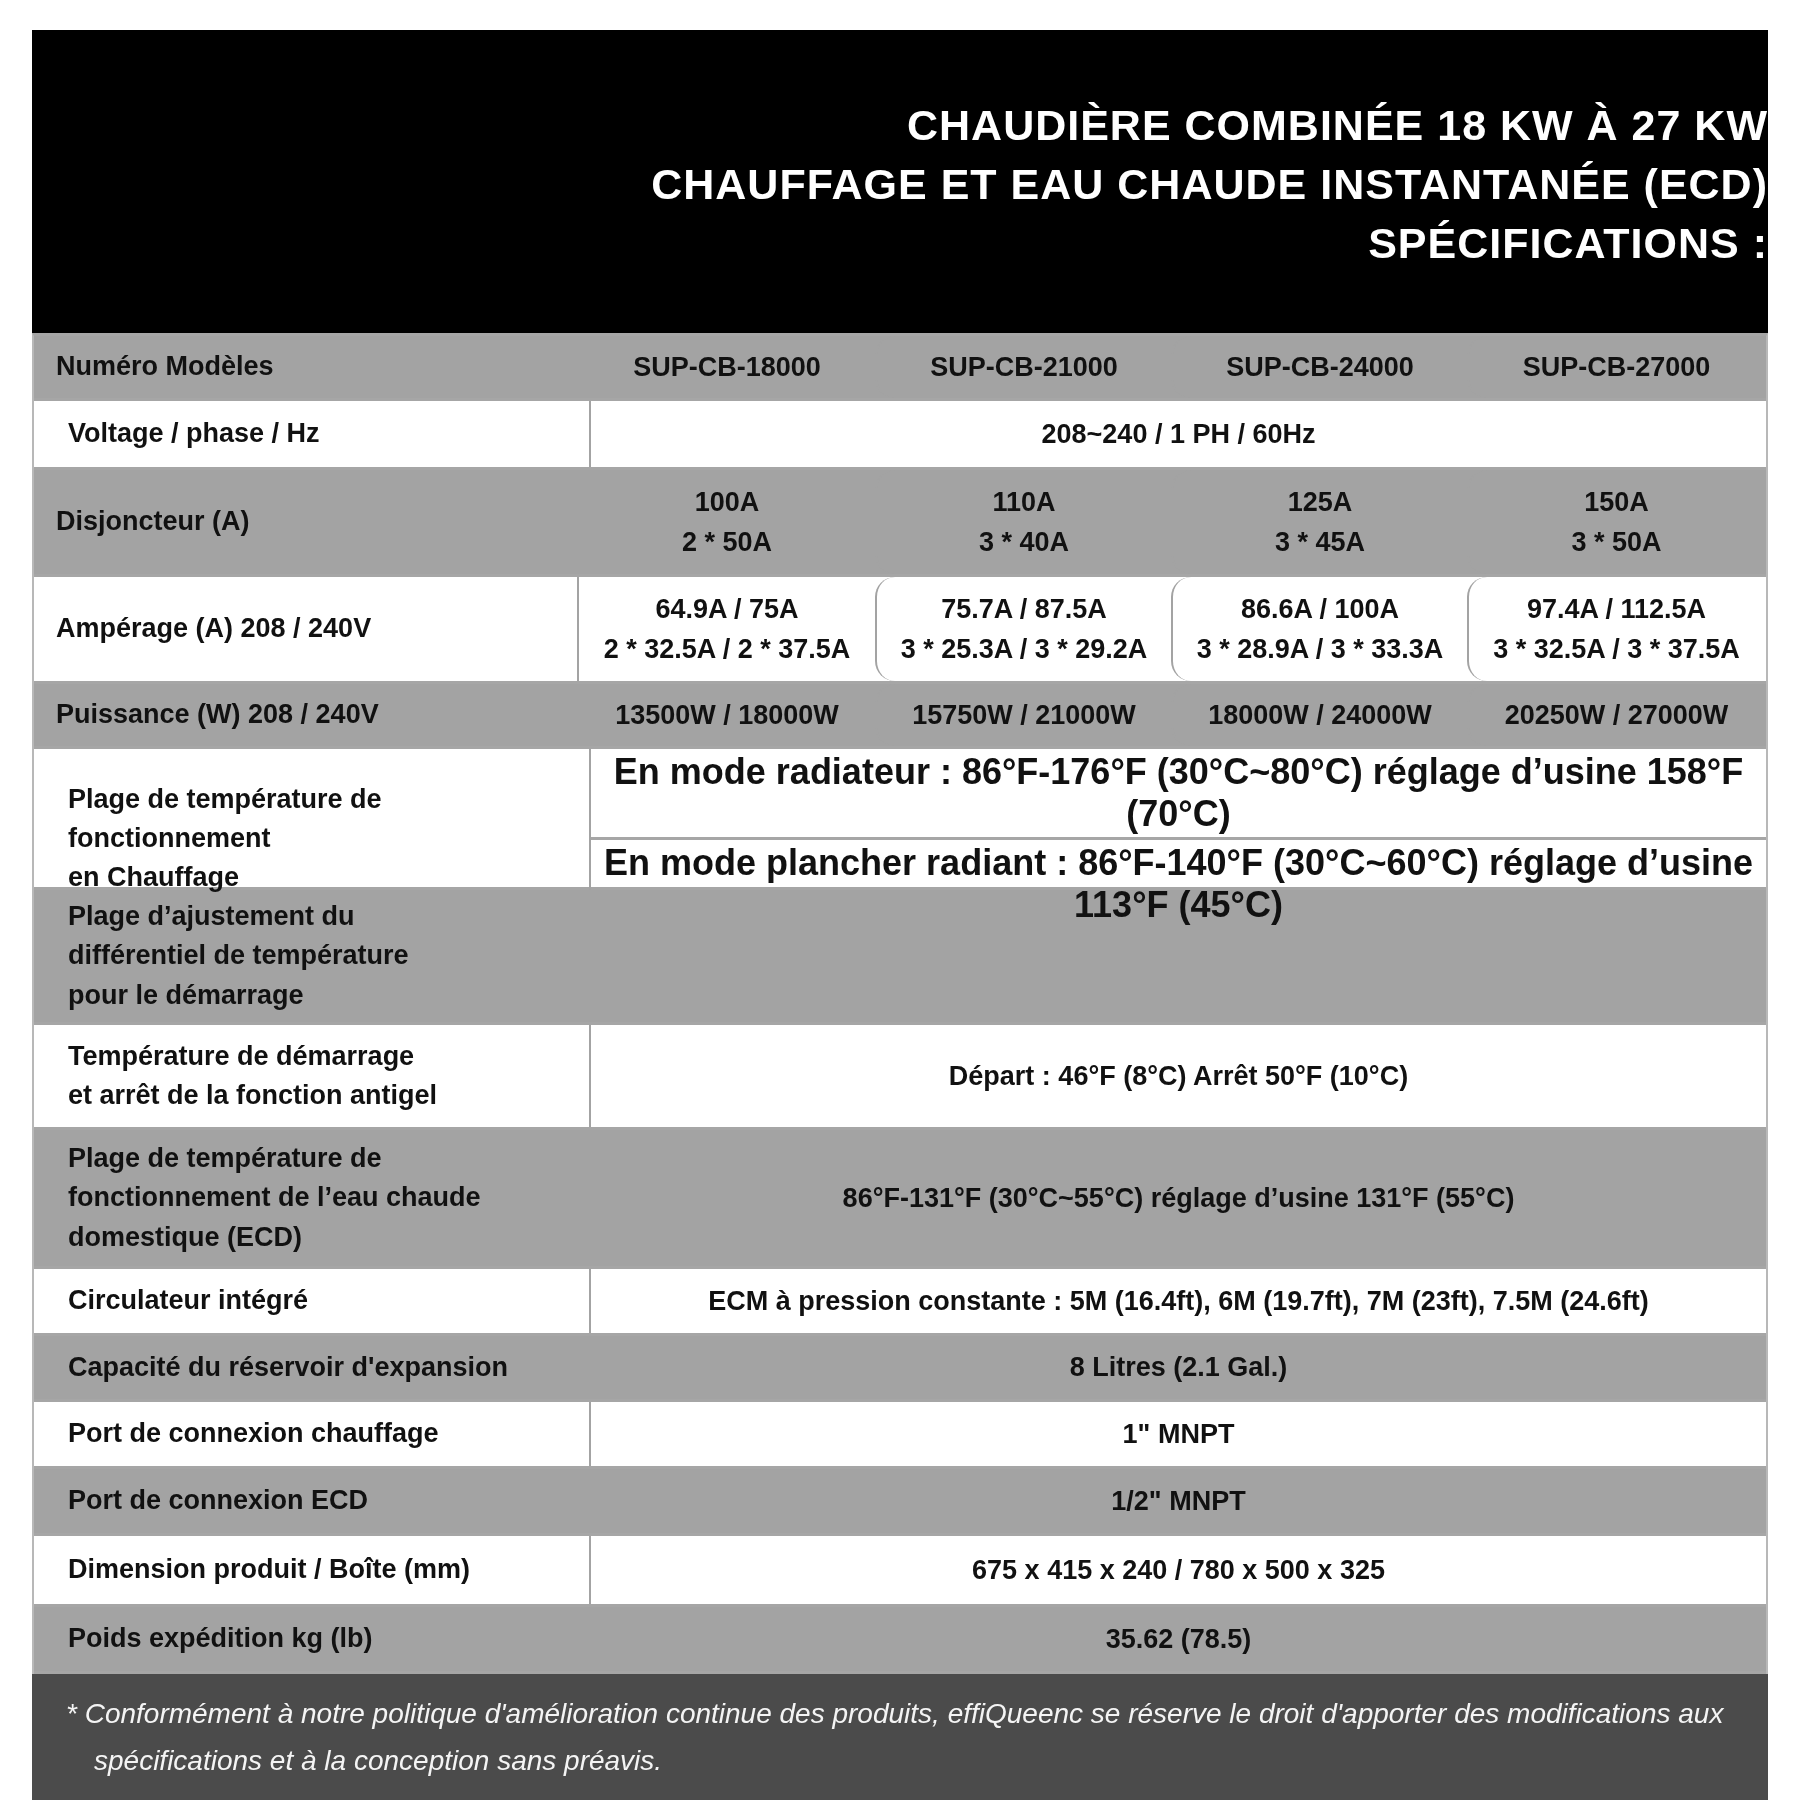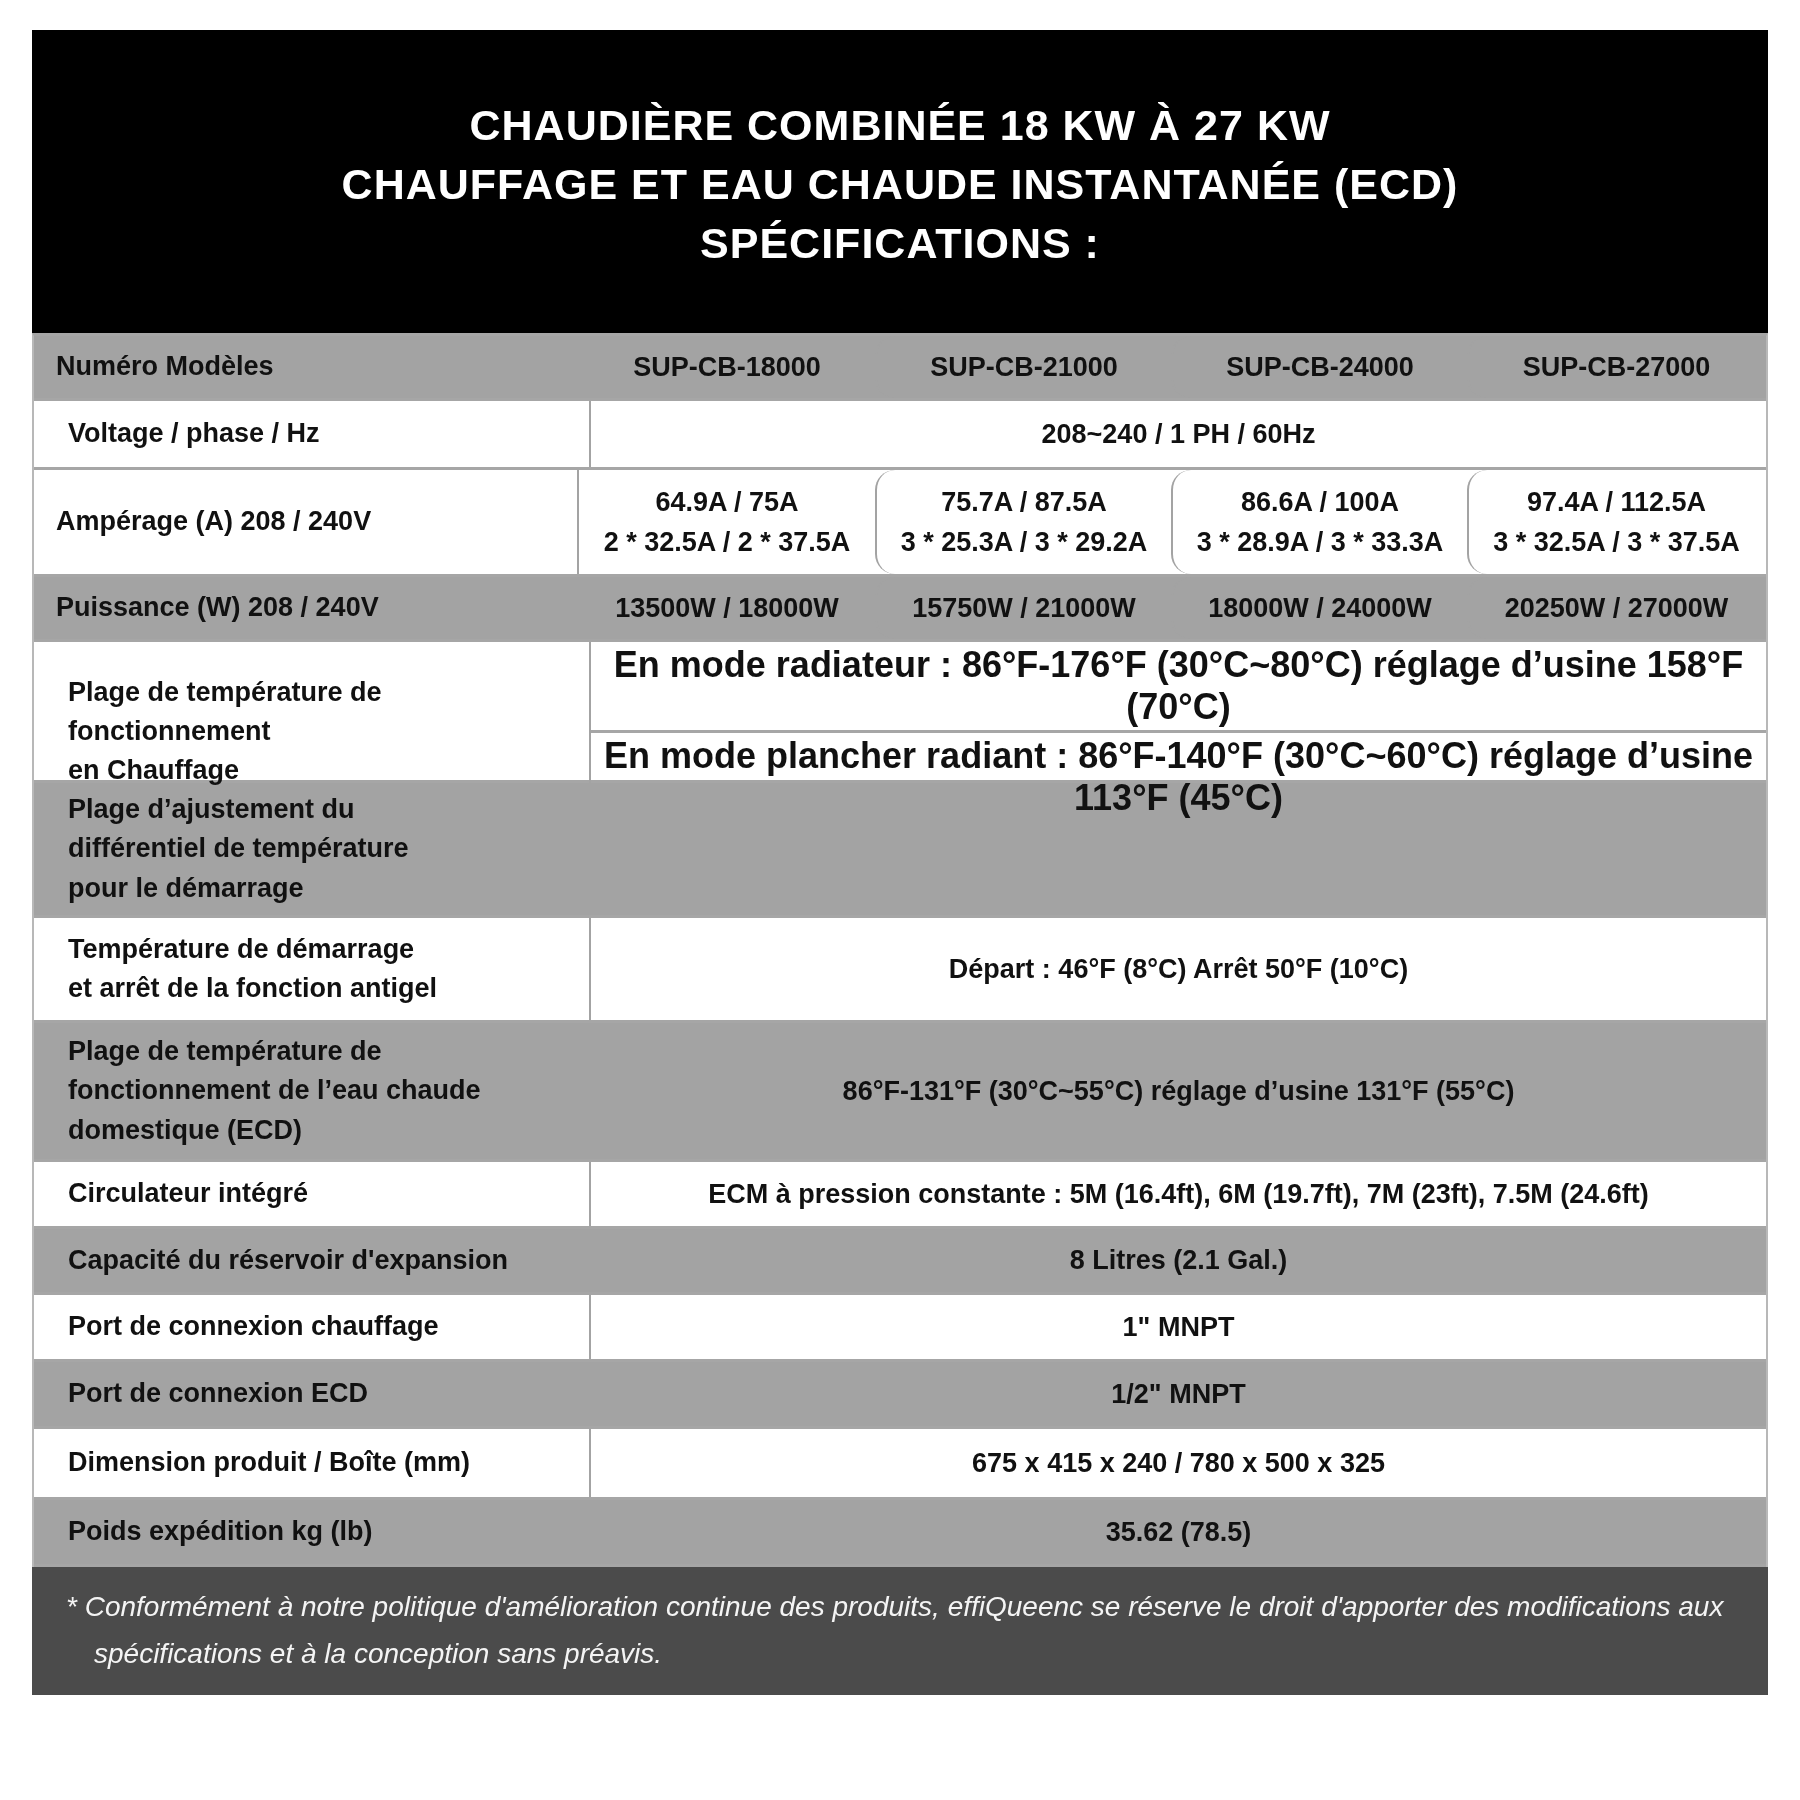--- a/index.html
+++ b/index.html
@@ -18,21 +18,21 @@
     height: 1800px;
     padding: 30px 32px;
   }
   
   .banner {
     background: #000000;
     height: 303px;
     display: flex;
     flex-direction: column;
     justify-content: center;
-    align-items: center;
+    align-items: flex-end;
     gap: 16px;
     padding-top: 6px;
     box-sizing: border-box;
   }
   .banner .tline {
     color: #ffffff;
     font-size: 43px;
     font-weight: 700;
     letter-spacing: 1px;
     line-height: 1.0;
@@ -139,20 +139,31 @@
       <div class="val">SUP-CB-21000</div>
       <div class="val">SUP-CB-24000</div>
       <div class="val">SUP-CB-27000</div>
     </div>
 
     <div class="trow span white r2">
       <div class="lbl">Voltage / phase / Hz</div>
       <div class="val">208~240 / 1 PH / 60Hz</div>
     </div>
 
+    <div class="trow gray r3">
+      <div class="lbl">Disjoncteur (A)</div>
+      <div class="val">100A
+2 * 50A</div>
+      <div class="val">110A
+3 * 40A</div>
+      <div class="val">125A
+3 * 45A</div>
+      <div class="val">150A
+3 *  50A</div>
+    </div>
 
     <div class="trow white r4">
       <div class="lbl">Ampérage (A) 208 / 240V</div>
       <div class="val">64.9A / 75A
 2 * 32.5A / 2 * 37.5A</div>
       <div class="val">75.7A / 87.5A
 3 * 25.3A / 3 * 29.2A</div>
       <div class="val">86.6A / 100A
 3 * 28.9A / 3 * 33.3A</div>
       <div class="val">97.4A / 112.5A

